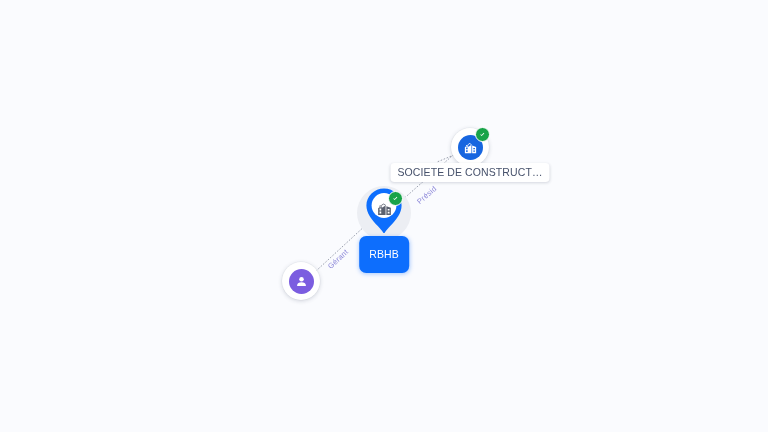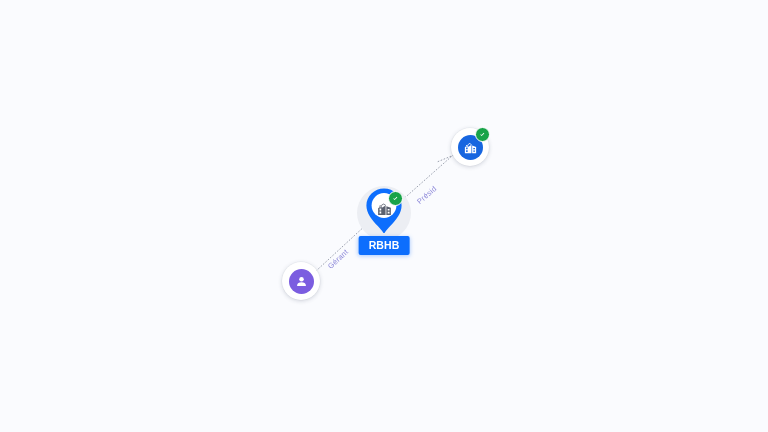--- a/index.html
+++ b/index.html
@@ -118,23 +118,23 @@
     font-size: 10.5px;
     line-height: 13px;
     color: #46516b;
     white-space: nowrap;
     box-shadow: 0 1px 3px rgba(40,50,80,0.18);
     letter-spacing: 0.1px;
   }
   .label-box.pill {
     background: #0d6efd;
     color: #ffffff;
-    font-weight: bold;
-    border-radius: 2px;
-    padding: 3px 10px;
+    font-weight: normal;
+    border-radius: 7px;
+    padding: 12px 10px;
     font-size: 10.5px;
     box-shadow: 0 1px 4px rgba(13,110,253,0.35);
   }
 
   
   .edge-label {
     position: absolute;
     font-size: 7.5px;
     color: #8b86d8;
     letter-spacing: 0.3px;
@@ -168,20 +168,21 @@
           <path fill="#ffffff" d="M7.6 7.2l3.1-2.4 3.1 2.4v1.2L10.7 6 7.6 8.4V7.2z"></path>
         </svg>
       </div>
       <div class="badge" style="right:-1px; top:-1px;">
         <svg width="9" height="9" viewBox="0 0 24 24" aria-hidden="true">
           <path fill="#ffffff" d="M9.6 16.2l-3.4-3.4 1.4-1.4 2 2 5.8-5.8 1.4 1.4z"></path>
         </svg>
       </div>
     </div>
   </div>
+  <div class="label-box" id="label-societe" style="left: 470px; top: 163px;">SOCIETE DE CONSTRUCT…</div>
 
   <div class="node" id="node-rbhb" style="left: 384px; top: 213px;">
     <div class="pin-halo"></div>
     <div class="pin-wrap">
       <svg class="pin-svg" width="44" height="52" viewBox="0 0 44 52" aria-hidden="true">
         <path fill="#0d6efd" d="M22 1.5c-9.7 0-17.6 7.6-17.6 17 0 7.6 5.3 14.1 11.4 20.6 2.1 2.3 4.3 4.7 5.3 6.4.5.8 1.3.8 1.8 0 1-1.7 3.2-4.1 5.3-6.4 6.1-6.5 11.4-13 11.4-20.6 0-9.4-7.9-17-17.6-17z"></path>
         <circle cx="22" cy="18.5" r="12.4" fill="#ffffff"></circle>
       </svg>
       <div class="pin-icon">
         <svg width="17" height="17" viewBox="0 0 24 24" aria-hidden="true">

